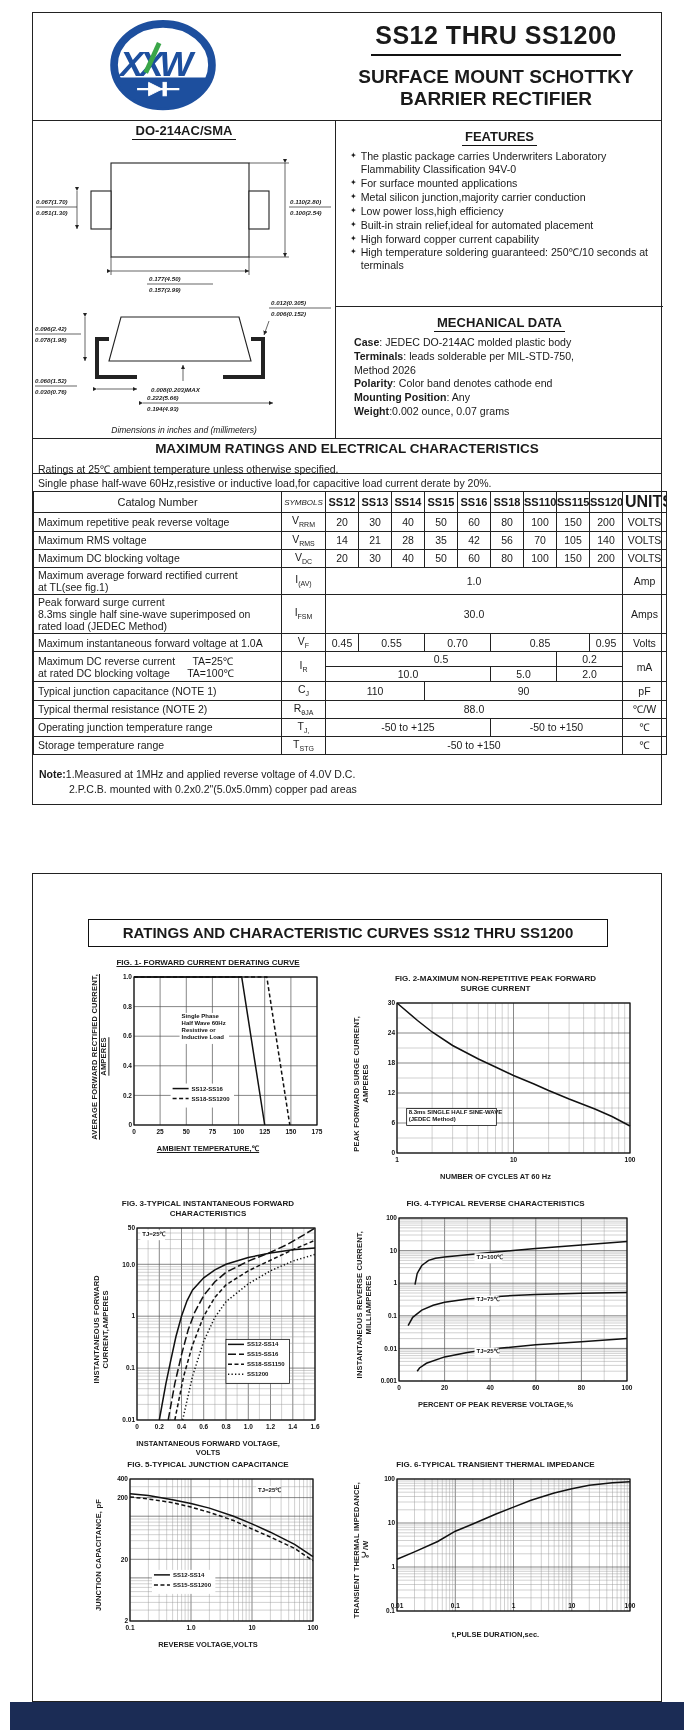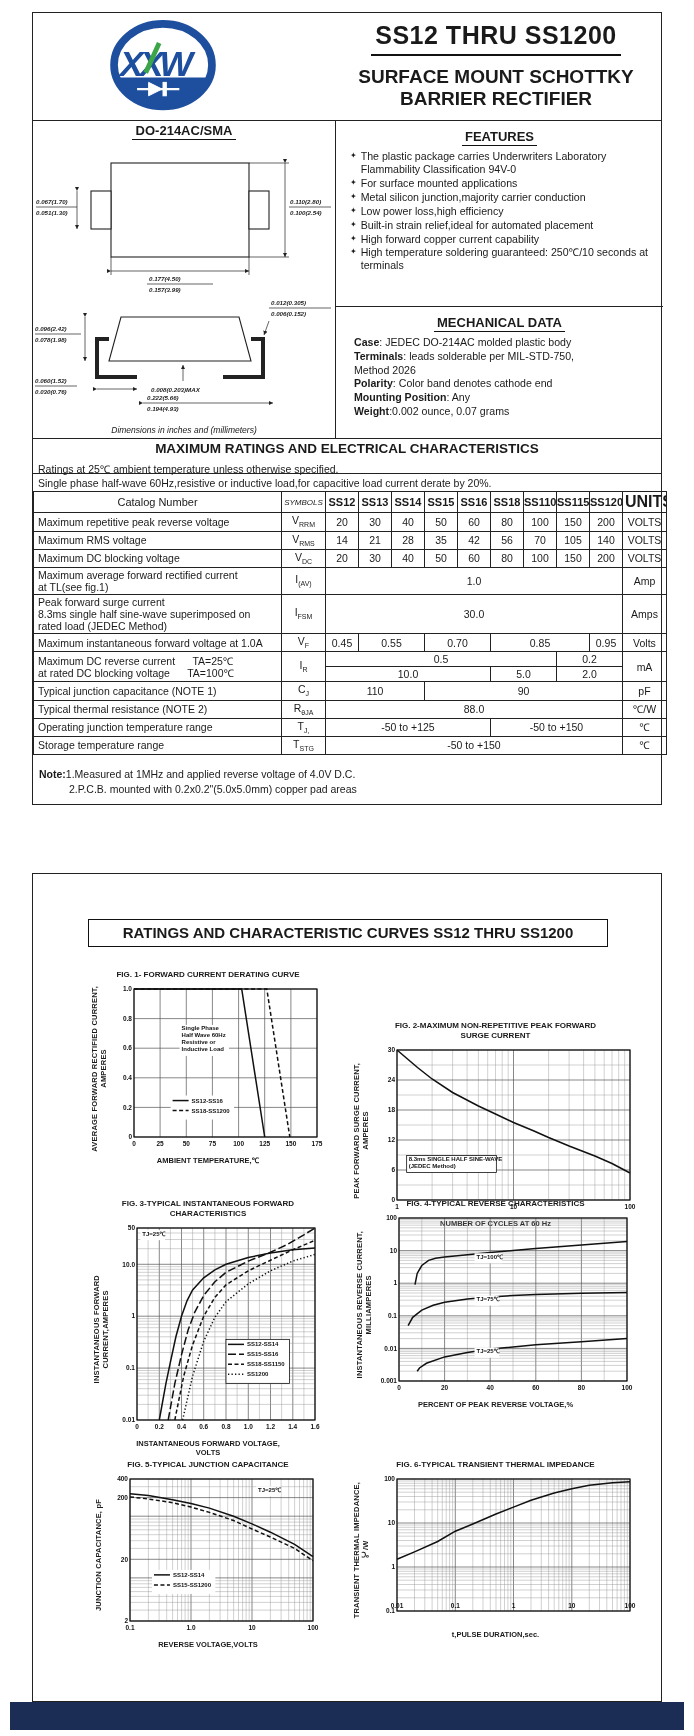--- a/index.html
+++ b/index.html
@@ -347,21 +347,21 @@
 
   <div id="notes">
     <div><b id="note-key">Note:</b><span id="note-1">1.Measured at 1MHz and applied reverse voltage of 4.0V D.C.</span></div>
     <div class="n2" id="note-2">2.P.C.B. mounted with 0.2x0.2"(5.0x5.0mm) copper pad areas</div>
   </div>
 </div>
 
 <div class="page" id="page2">
   <div id="curves-title">RATINGS AND CHARACTERISTIC CURVES SS12 THRU SS1200</div>
 
-  <div class="chart-block" style="left:30px;top:96px;width:290px;">
+  <div class="chart-block" style="left:30px;top:84px;width:290px;text-decoration:underline;">
     <div class="chart-title">FIG. 1- FORWARD CURRENT DERATING CURVE</div>
     <div class="chart-row">
       <div class="ylab">AVERAGE FORWARD RECTIFIED CURRENT,
 AMPERES</div>
       <div><svg width="218" height="169">
             <line x1="26.0" y1="7" x2="26.0" y2="155" class="g-major"></line>
             <line x1="52.1" y1="7" x2="52.1" y2="155" class="g-major"></line>
             <line x1="78.3" y1="7" x2="78.3" y2="155" class="g-major"></line>
             <line x1="104.4" y1="7" x2="104.4" y2="155" class="g-major"></line>
             <line x1="130.6" y1="7" x2="130.6" y2="155" class="g-major"></line>
@@ -399,21 +399,21 @@
             <rect x="62.6" y="113.56" width="63.4" height="24" class="annbg"></rect>
             <line x1="64.6" y1="118.56" x2="80.6" y2="118.56" class="curve"></line>
             <text x="83.6" y="120.56" class="ann">SS12-SS16</text>
             <line x1="64.6" y1="128.56" x2="80.6" y2="128.56" class="curve" stroke-dasharray="4,2.5"></line>
             <text x="83.6" y="130.56" class="ann">SS18-SS1200</text>
           </svg></div>
     </div>
     <div class="xlab">AMBIENT TEMPERATURE,℃</div>
   </div>
 
-  <div class="chart-block" style="left:305px;top:100px;width:315px;margin-top:47px;">
+  <div class="chart-block" style="left:305px;top:100px;width:315px;">
     <div class="chart-title">FIG. 2-MAXIMUM NON-REPETITIVE PEAK FORWARD
 SURGE CURRENT</div>
     <div class="chart-row">
       <div class="ylab">PEAK  FORWARD SURGE CURRENT,
 AMPERES</div>
       <div><svg width="268" height="171">
             <line x1="26.0" y1="7" x2="26.0" y2="157" class="g-major"></line>
             <line x1="61.1" y1="7" x2="61.1" y2="157" class="g-minor"></line>
             <line x1="81.6" y1="7" x2="81.6" y2="157" class="g-minor"></line>
             <line x1="96.1" y1="7" x2="96.1" y2="157" class="g-minor"></line>

